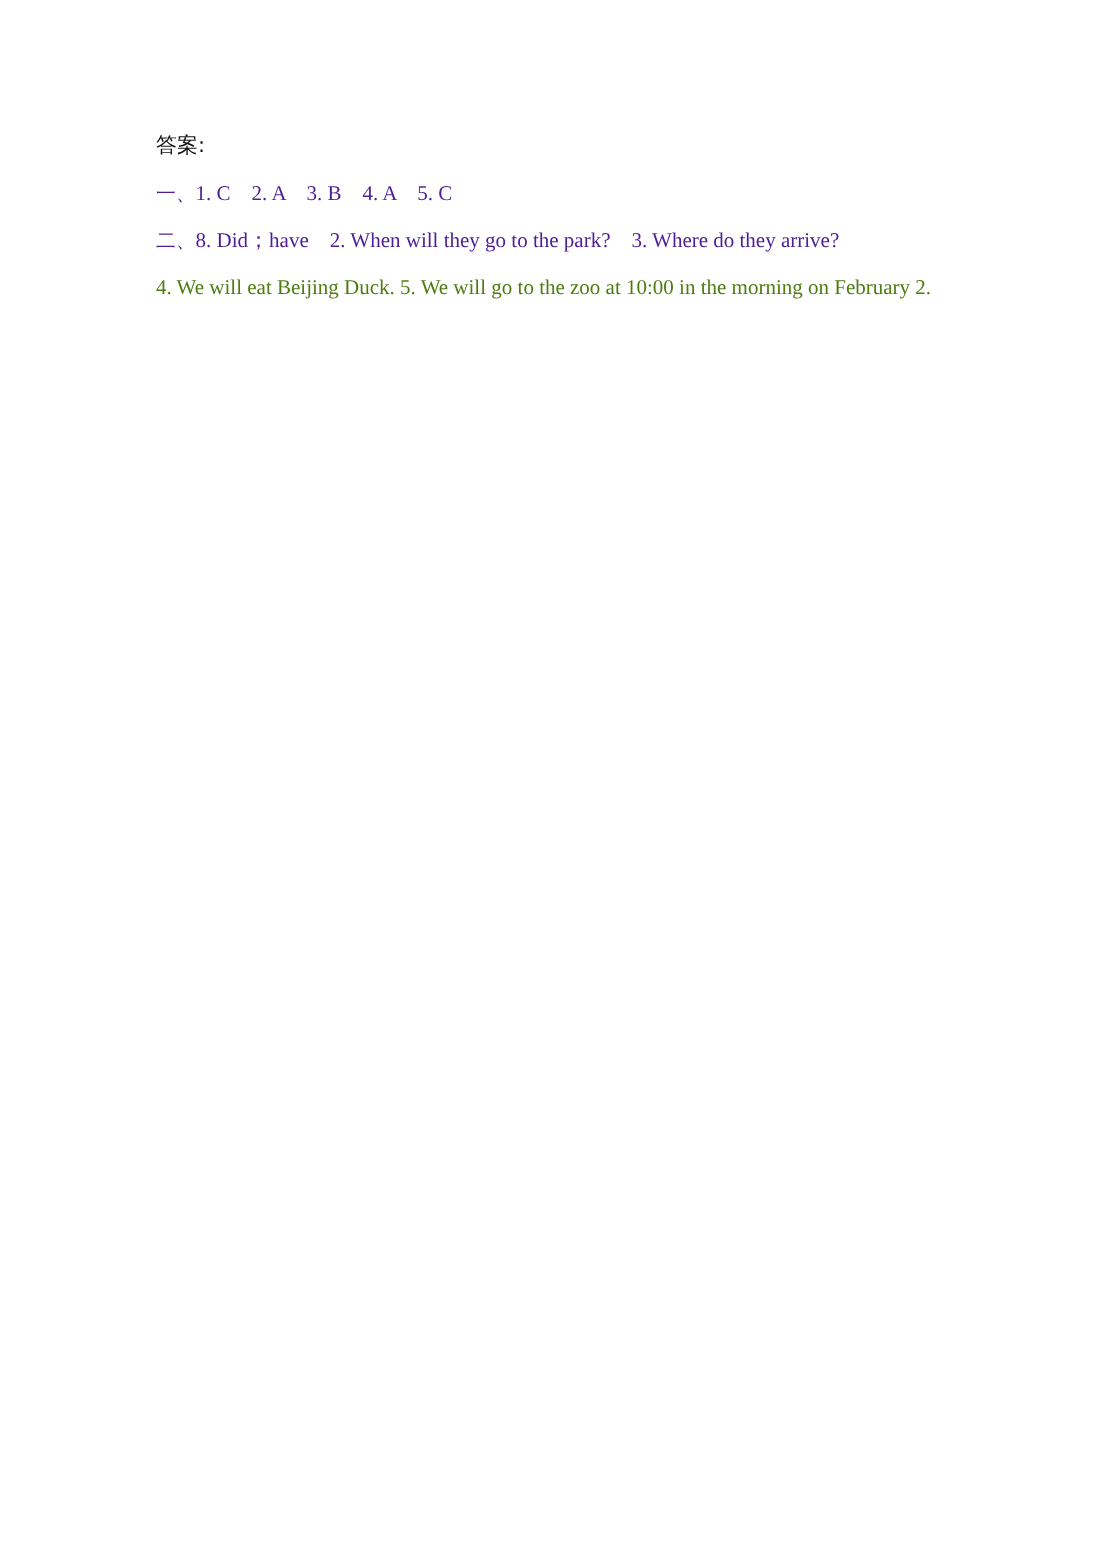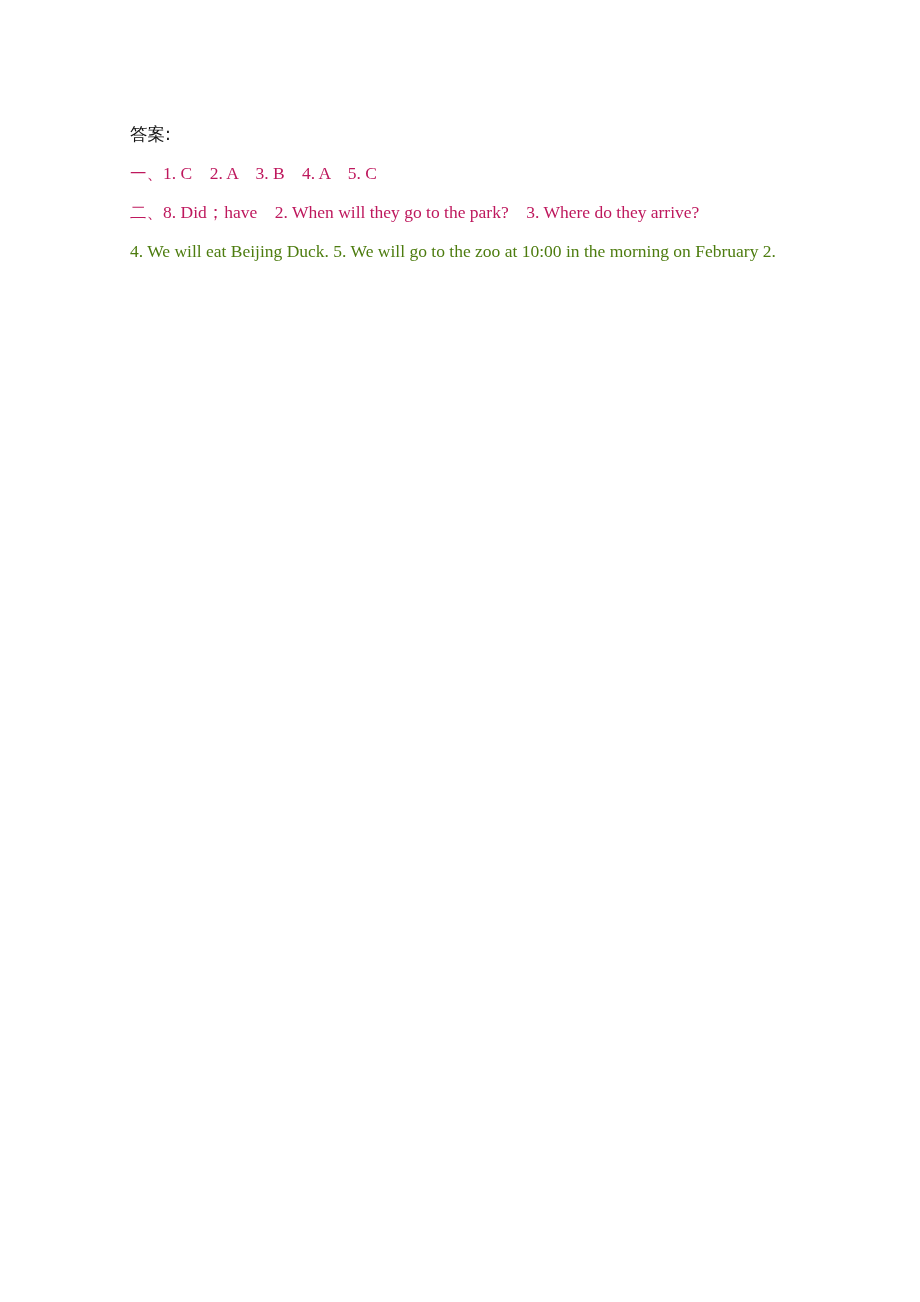--- a/index.html
+++ b/index.html
@@ -21,29 +21,29 @@
     position: relative;
     width: 920px;
     height: 1302px;
     background: #ffffff;
   }
 
   
   .content {
     position: absolute;
     left: 130px;
-    top: 115px;
+    top: 103px;
     width: 660px;
   }
 
   .line {
     font-size: 17.5px;
     line-height: 39px;
     white-space: pre;
-    color: #be185d;
+    color: #4c1d95;
   }
 
   .line-heading {
     font-size: 18px;
     line-height: 39px;
     white-space: pre;
     color: #111111;
   }
 
   

